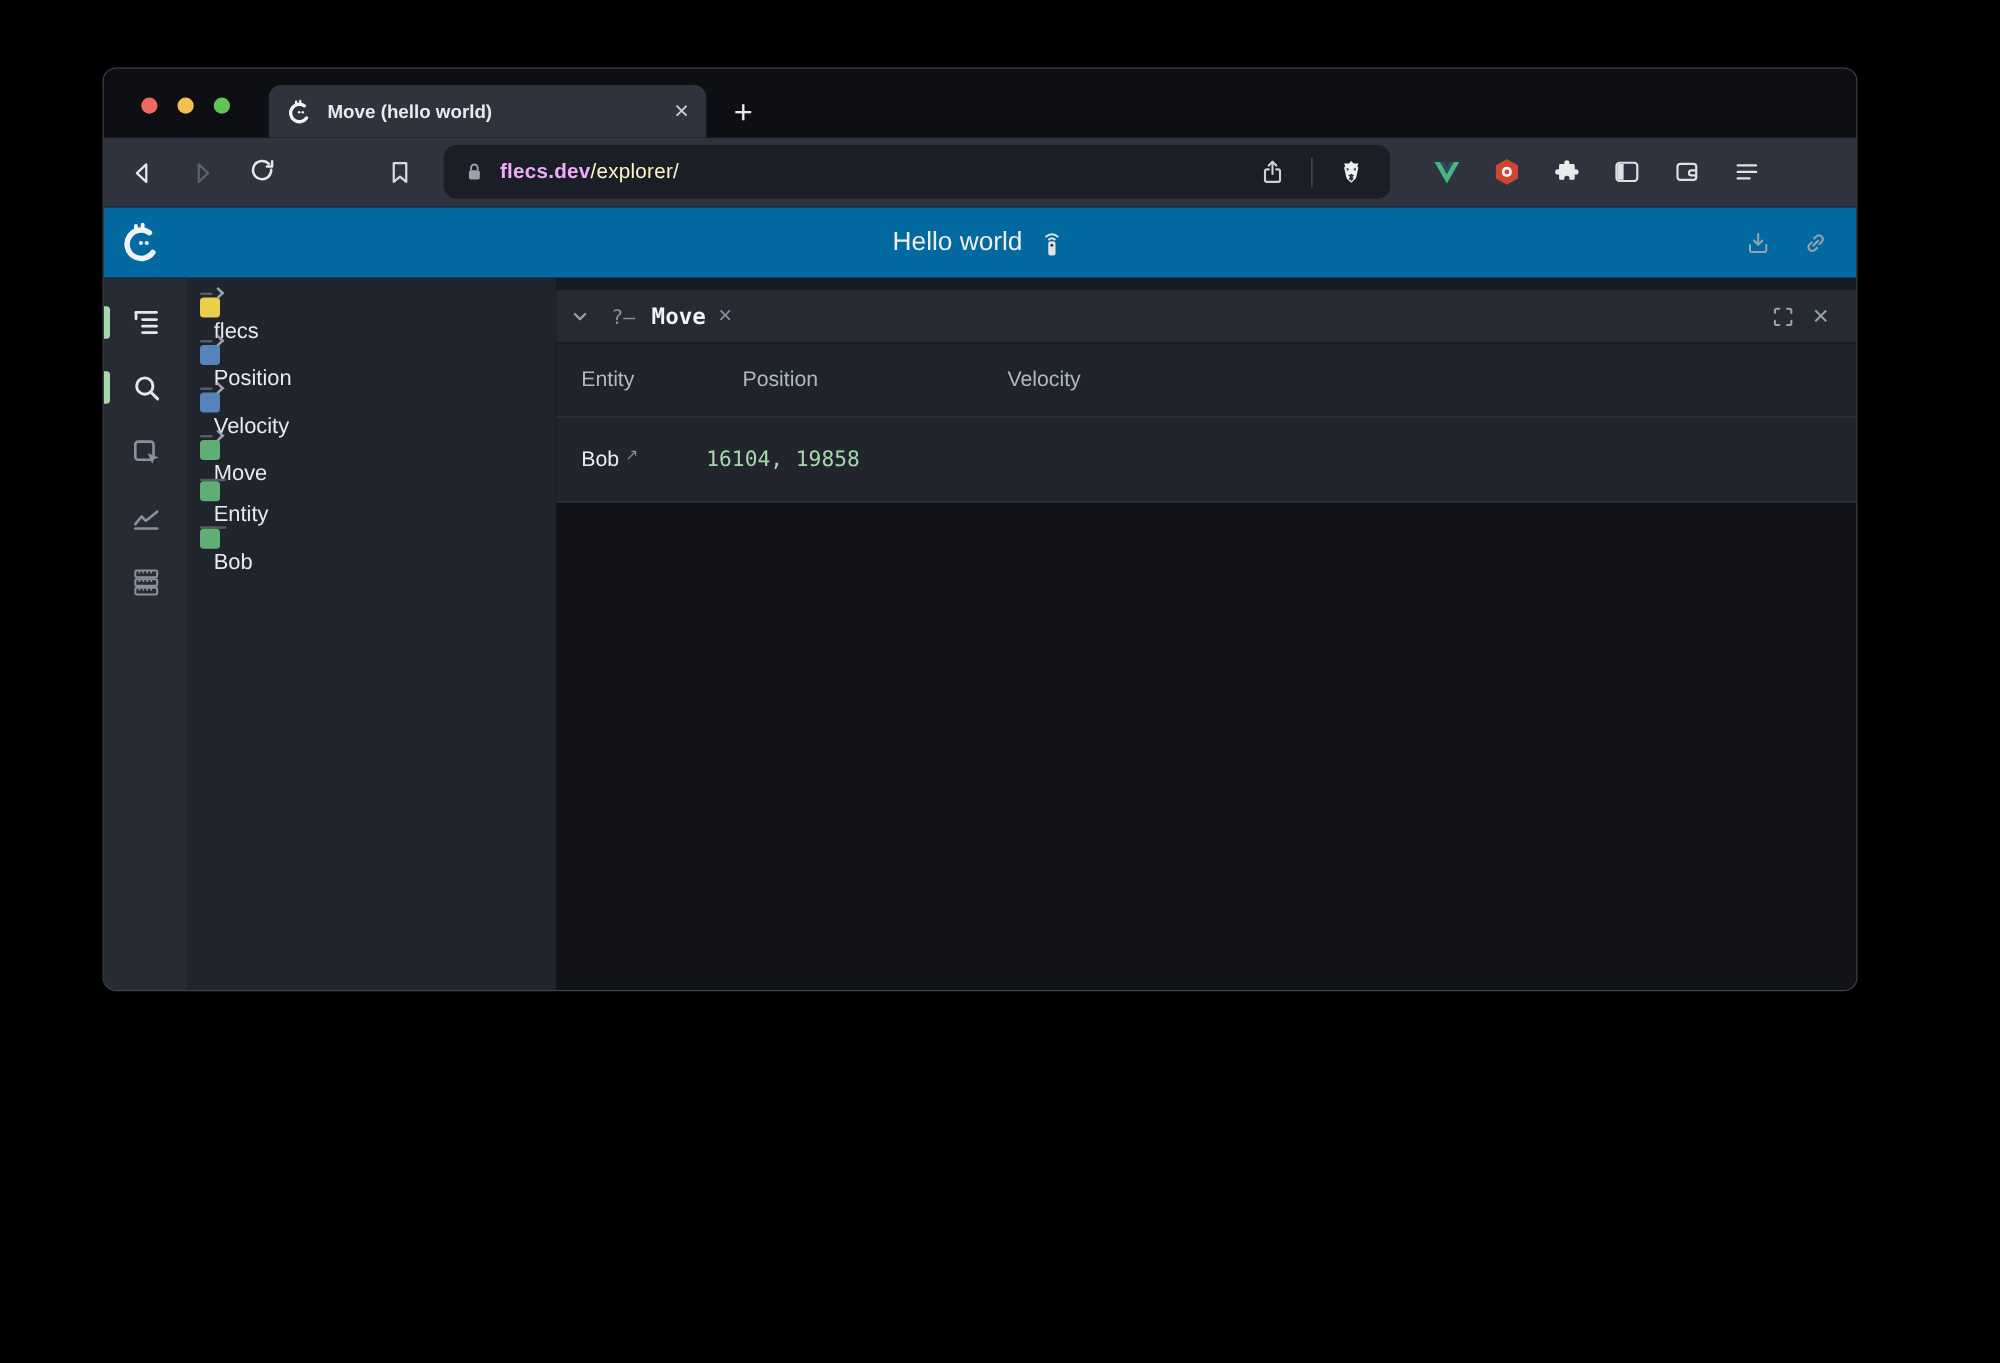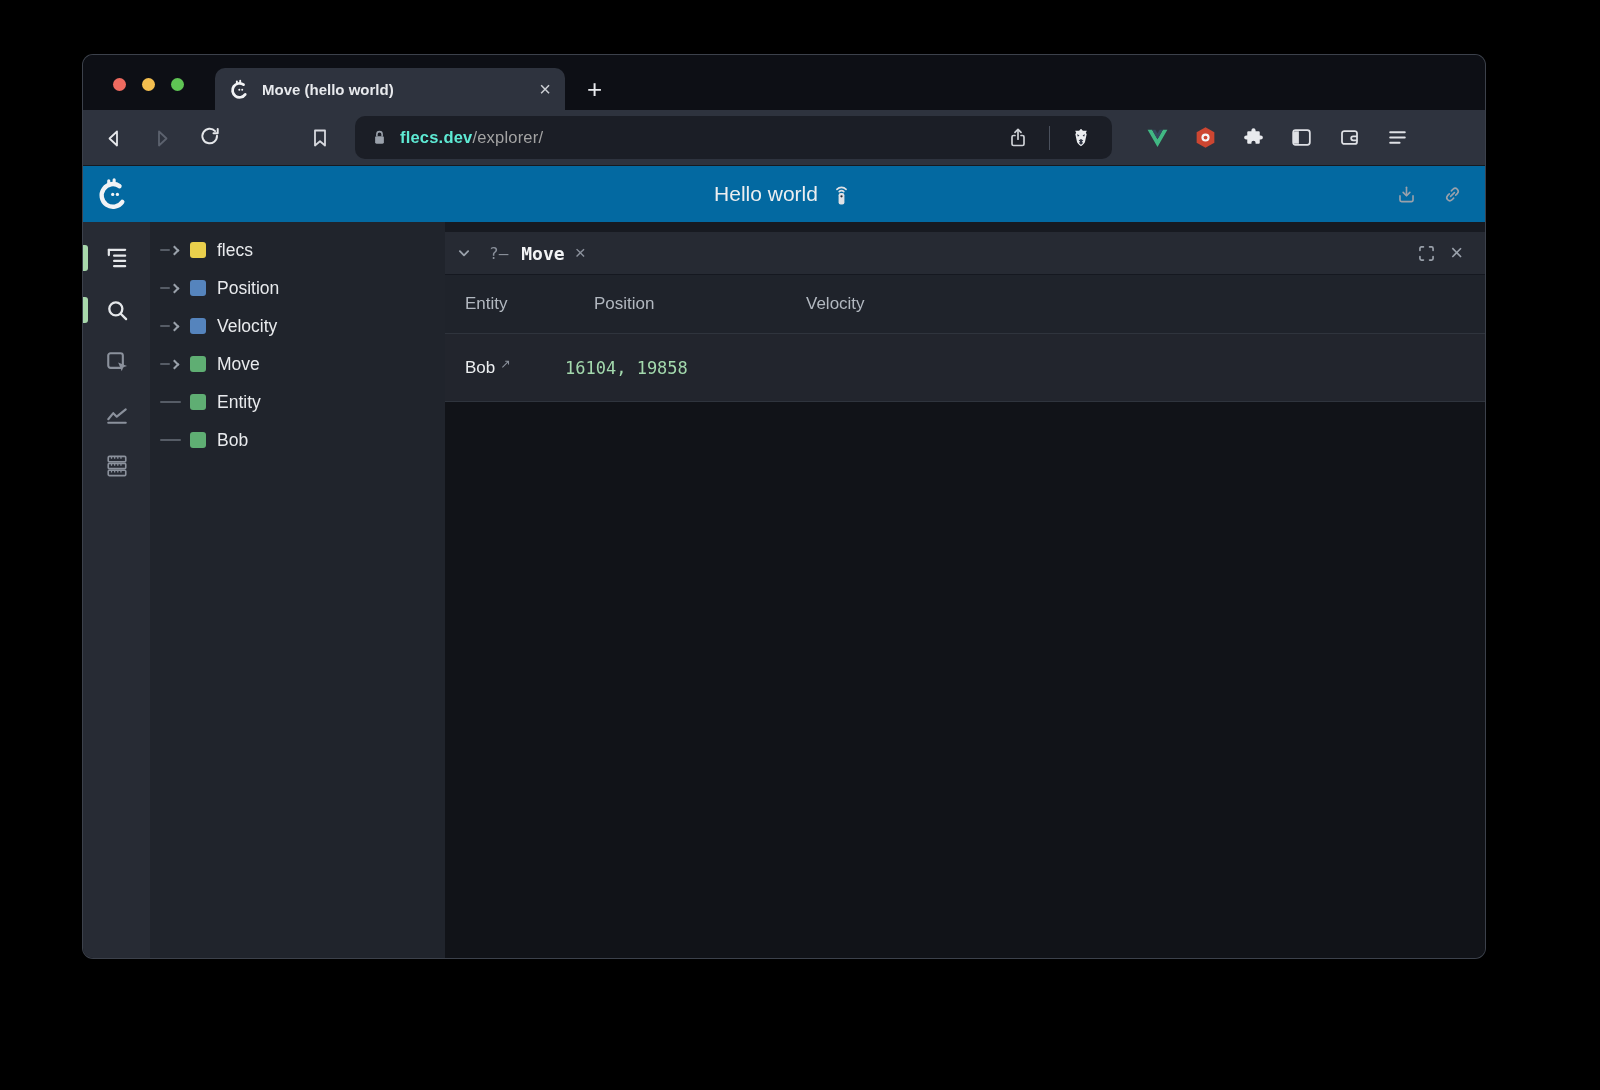--- a/index.html
+++ b/index.html
@@ -1,19 +1,19 @@
 <!DOCTYPE html>
 <html><head>
 <meta charset="utf-8">
 <style>
   * { margin:0; padding:0; box-sizing:border-box; }
   html,body { width:1600px; height:1090px; background:#000; font-family:"Liberation Sans", sans-serif; overflow:hidden; }
 
   .window {
-    position:absolute; left:83px; top:55px; width:1402px; height:903px;
+    position:absolute; left:83px; top:55px; width:1402px; height:737px;
     border-radius:10px; overflow:hidden; background:#111318;
     box-shadow:0 0 0 1px #3c414b, 0 18px 50px rgba(0,0,0,.8);
   }
 
   
   .tabbar { height:55px; background:#0d0f15; position:relative; display:flex; align-items:flex-end; }
   .traffic { position:absolute; left:30px; top:23px; display:flex; gap:16px; }
   .traffic span { width:13px; height:13px; border-radius:50%; display:block; }
   .t-red{ background:#ee6a5f; } .t-yellow{ background:#f4bf4f; } .t-green{ background:#5fc454; }
   .tab {
@@ -28,22 +28,22 @@
   .toolbar { height:55px; background:#2e333e; display:flex; align-items:center; padding:0 14px; }
   .nav-ic { width:34px; height:34px; display:flex; align-items:center; justify-content:center; flex:none; }
   .nav-ic svg { width:24px; height:24px; }
   .sp { width:14px; flex:none; }
   .bookmark-wrap { margin-left:76px; }
   .urlbar {
     margin-left:18px; height:43px; width:757px; background:#1b1e26; border-radius:10px;
     display:flex; align-items:center; padding:0 14px; flex:none;
   }
   .url-text { font-size:16.5px; margin-left:10px; letter-spacing:.2px; }
-  .url-domain { color:#5eead4; font-weight:600; }
-  .url-path { color:#a3a3a3; font-weight:400; }
+  .url-domain { color:#f0abfc; font-weight:600; }
+  .url-path { color:#fef9c3; font-weight:400; }
   .url-spacer { flex:1; }
   .url-div { width:1.5px; height:24px; background:#4a505c; margin:0 14px; }
   .ext-row { display:flex; align-items:center; margin-left:32px; gap:21px; }
   .ext { width:27px; height:27px; display:flex; align-items:center; justify-content:center; }
   .ext svg { width:25px; height:25px; }
 
   
   .pagehead { height:57px; background:#0369a1; display:flex; align-items:center; position:relative; border-top:1px solid #171a20; }
   .logo { margin-left:13px; width:34px; height:34px; }
   .page-title-wrap { position:absolute; left:0; right:0; display:flex; justify-content:center; align-items:center; gap:11px; pointer-events:none; }
@@ -53,21 +53,21 @@
 
   
   .body { display:flex; height:736px; }
 
   .rail { width:67px; background:#272b34; position:relative; display:flex; flex-direction:column; align-items:center; padding-top:22px; gap:24px; flex:none; }
   .rail .ric { width:28px; height:28px; }
   .pill { position:absolute; left:0; width:5px; height:26px; background:#a8d8ab; border-radius:0 3px 3px 0; }
   .pill-1 { top:23px; } .pill-2 { top:75px; }
 
   .treepanel { width:295px; background:#20242c; flex:none; padding-top:9px; }
-  .tree-item { height:38px; display:flex; align-items:center; padding-left:10px; }
+  .tree-item { height:38px; display:flex; padding-left:10px;flex-direction:column; }
   .guide { width:30px; display:flex; align-items:center; flex:none; }
   .guide .line { height:2px; background:#565c66; border-radius:1px; }
   .guide.leaf .line { width:21px; }
   .guide.exp .line { width:10px; }
   .guide.exp .chev { width:7px; height:7px; border-top:2px solid #9aa1ab; border-right:2px solid #9aa1ab; transform:rotate(45deg); margin-left:1px; }
   .swatch { width:16px; height:16px; border-radius:3px; flex:none; }
   .tree-label { color:#e8eaed; font-size:17.5px; margin-left:11px; }
 
   .mainpanel { flex:1; background:#111318; display:flex; flex-direction:column; }
   .panel-gap { height:10px; background:#171a21; }

